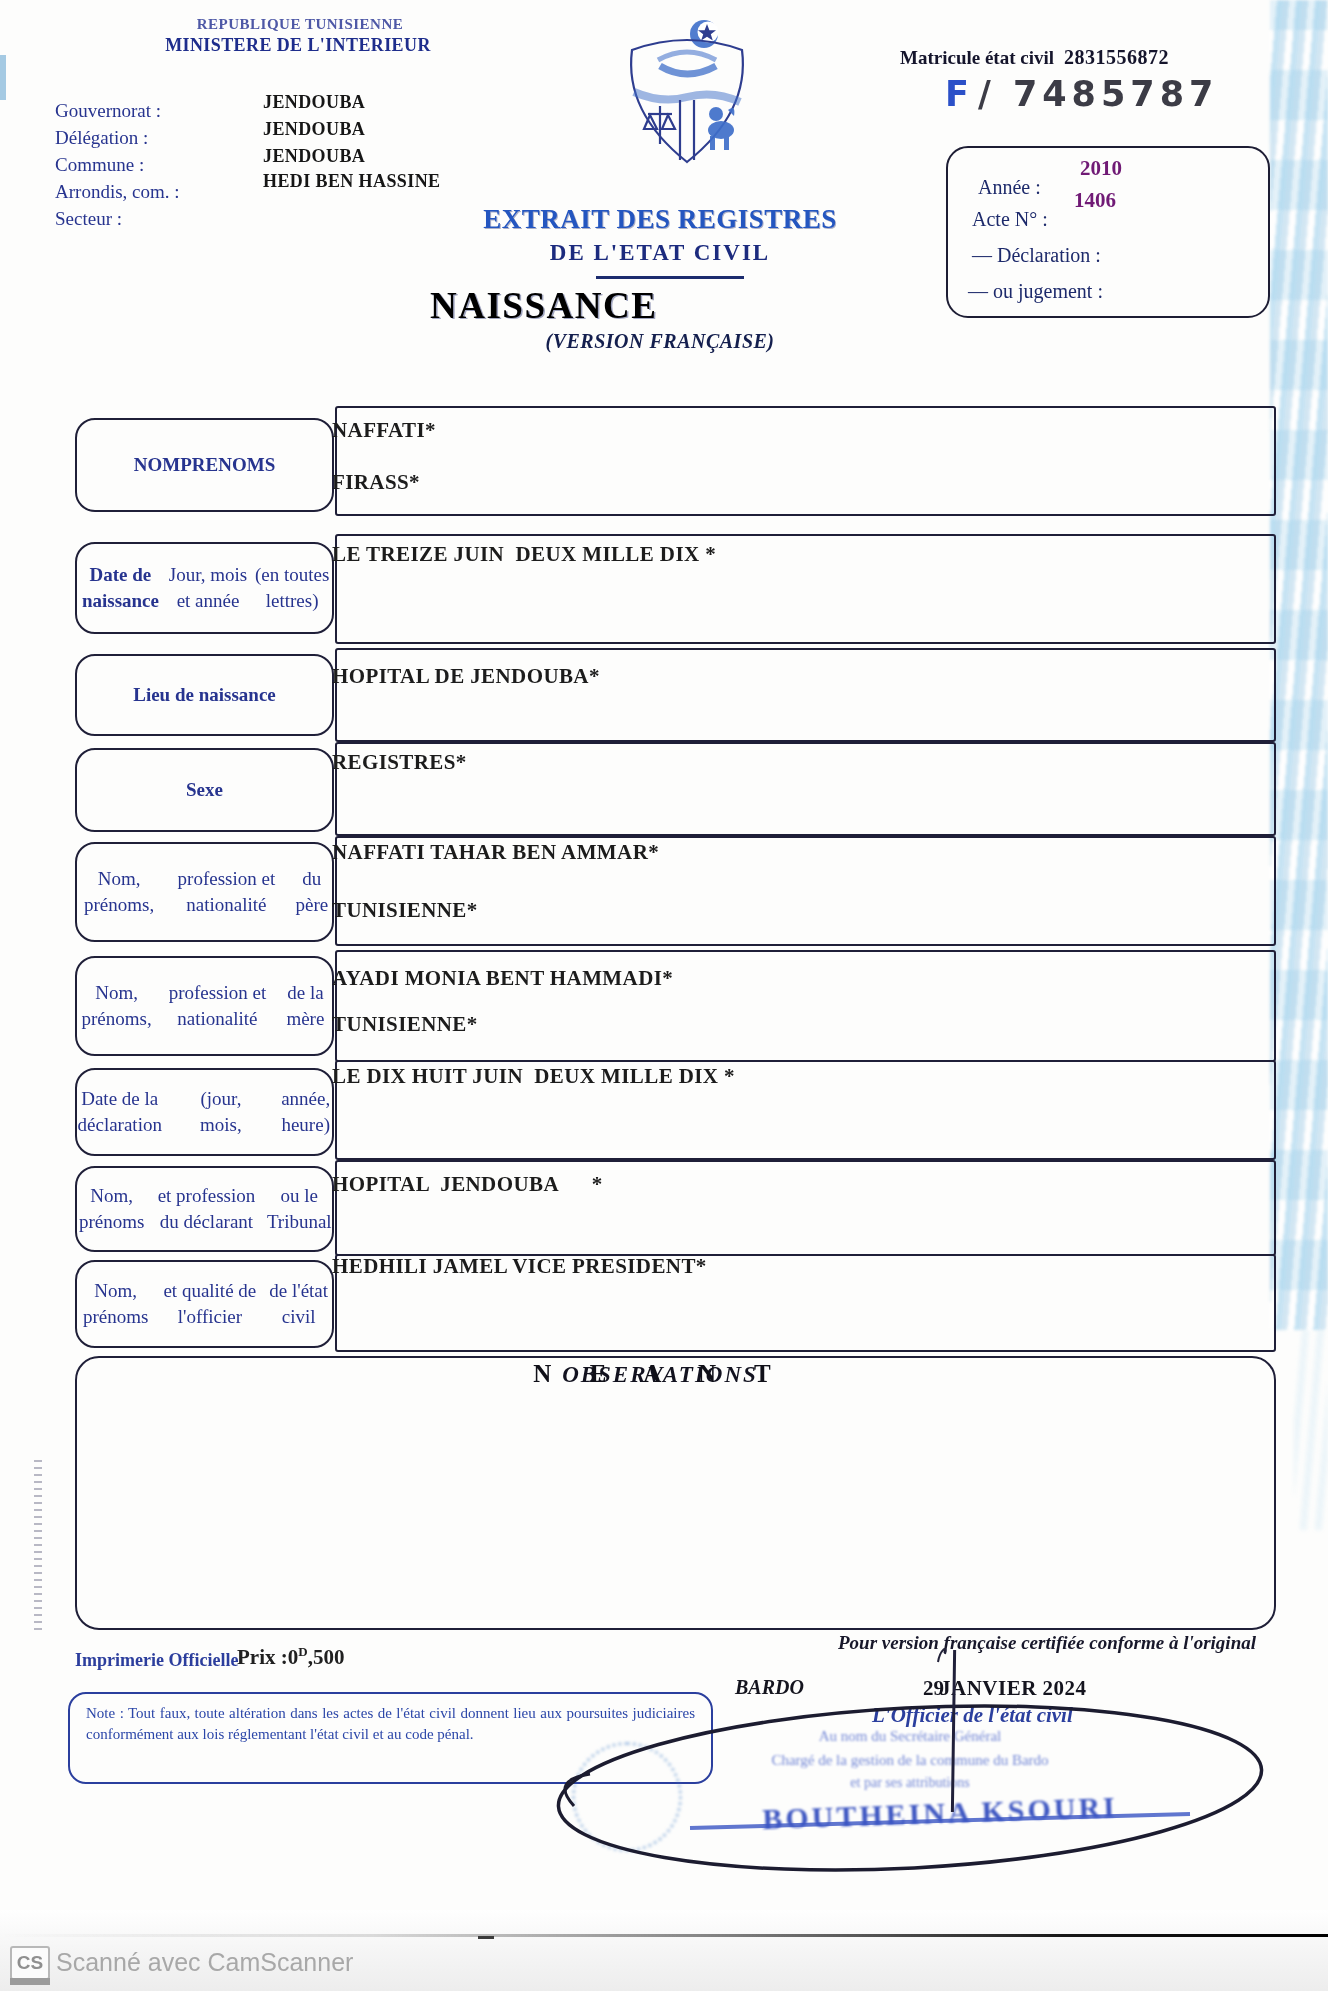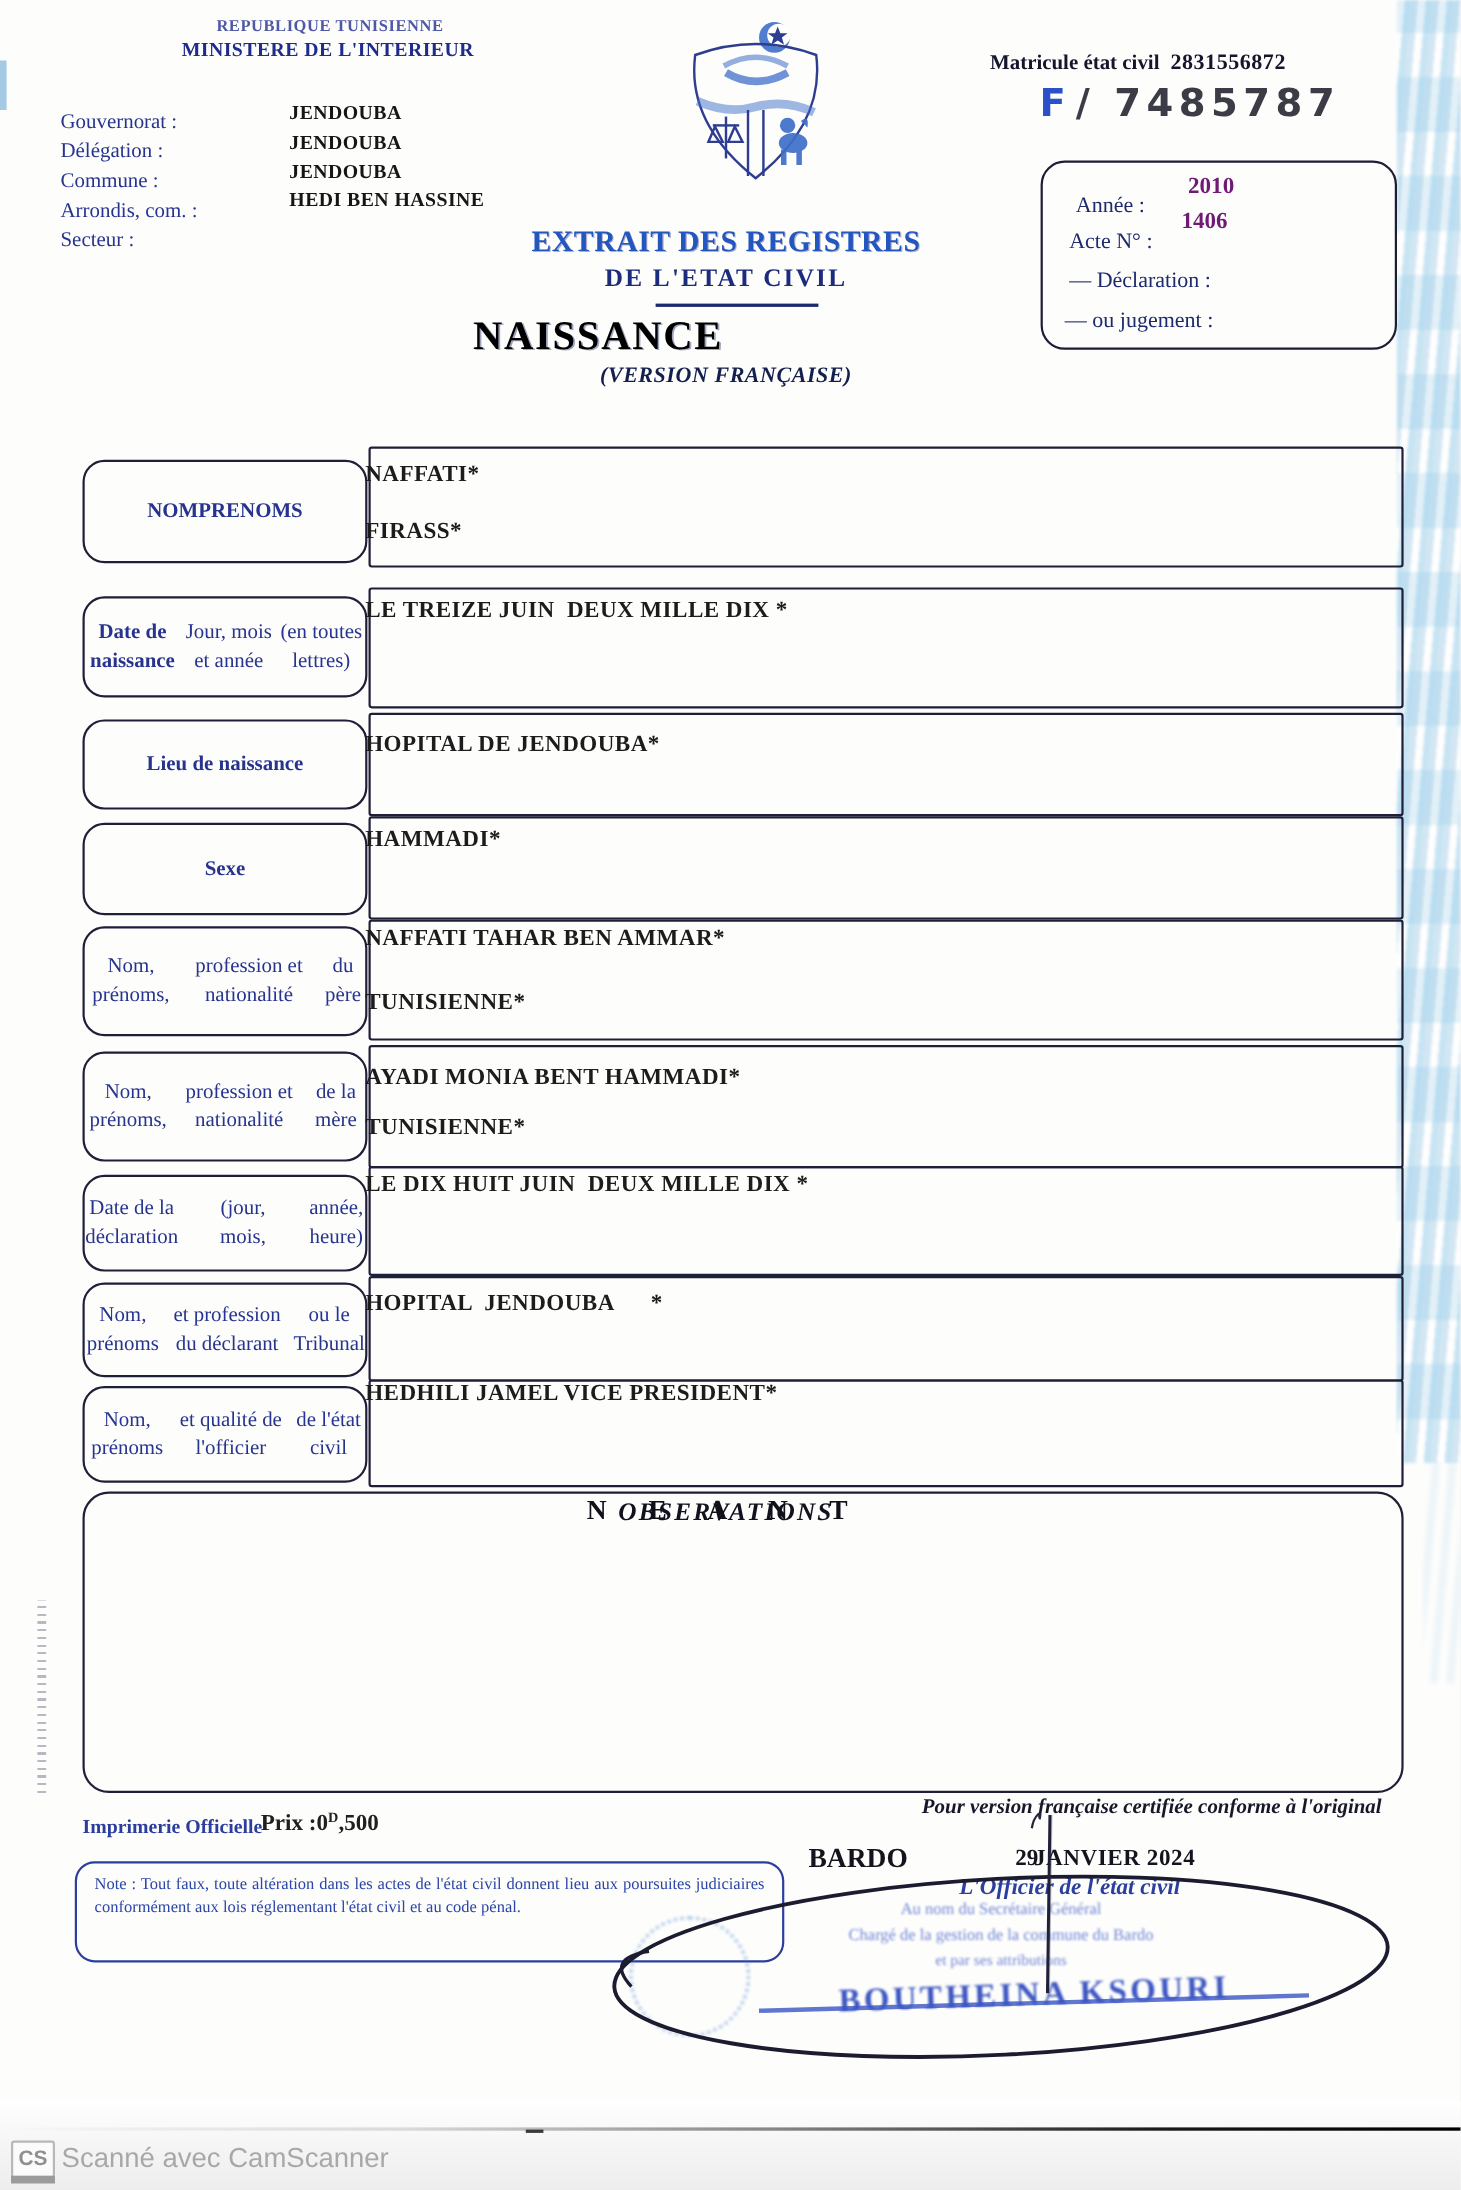--- a/index.html
+++ b/index.html
@@ -58,21 +58,21 @@
              letter-spacing:16px;text-align:center;}
   .microprint{left:34px;top:1455px;width:8px;height:175px;filter:blur(.6px);opacity:.55;
       background:repeating-linear-gradient(0deg, rgba(60,60,95,.65) 0 2px, transparent 2px 7px);}
 
   
   .imprimerie{left:75px;top:1650px;font-size:18px;font-weight:600;color:#2c3e9d;}
   .prix{left:237px;top:1644px;font-size:21px;font-weight:700;color:#202020;}
   .prix sup{font-size:13px;}
   .certif{left:770px;top:1632px;width:486px;text-align:right;font-style:italic;font-weight:600;
           font-size:19px;color:#17172a;}
-  .place{left:735px;top:1676px;font-size:25px;font-weight:700;color:#14141e;}
+  .place{left:735px;top:1676px;font-size:20px;font-weight:700;color:#14141e;font-style:italic;}
   .dday{left:878px;top:1676px;font-size:21px;font-weight:700;color:#14141e;margin-left:45px;}
   .dmy{left:940px;top:1676px;font-size:21px;font-weight:700;color:#14141e;letter-spacing:.5px;}
   .officer{left:872px;top:1703px;font-size:21px;font-weight:700;font-style:italic;color:#2b3f9e;}
   .note-box{left:68px;top:1692px;width:645px;height:92px;border:2.5px solid #2b3f9e;border-radius:18px;
             box-sizing:border-box;padding:9px 16px 0 16px;font-size:15px;line-height:1.38;
             color:#2b46a8;text-align:justify;}
 
   
   .oval-svg{left:540px;top:1688px;width:740px;height:210px;}
   .round-stamp{left:572px;top:1742px;width:104px;height:104px;border:3px dotted rgba(100,150,210,.5);
@@ -195,21 +195,21 @@
       <div class="label-box" style="top: 654px; height: 78px;">
         <div class="label-line b">Lieu de naissance</div>
       </div>
       <div class="value-box" style="top: 648px; height: 90px;">
         <div class="value-line" style="top: 14px;">HOPITAL DE JENDOUBA*</div>
       </div>
       <div class="label-box" style="top: 748px; height: 80px;">
         <div class="label-line b">Sexe</div>
       </div>
       <div class="value-box" style="top: 742px; height: 90px;">
-        <div class="value-line" style="top: 6px;">HAMMADI*</div>
+        <div class="value-line" style="top: 6px;">REGISTRES*</div>
       </div>
       <div class="label-box" style="top: 842px; height: 96px;">
         <div class="label-line">Nom, prénoms,</div>
         <div class="label-line">profession et nationalité</div>
         <div class="label-line">du père</div>
       </div>
       <div class="value-box" style="top: 836px; height: 106px;">
         <div class="value-line" style="top: 2px;">NAFFATI TAHAR BEN AMMAR*</div>
         <div class="value-line" style="top: 60px;">TUNISIENNE*</div>
       </div>

